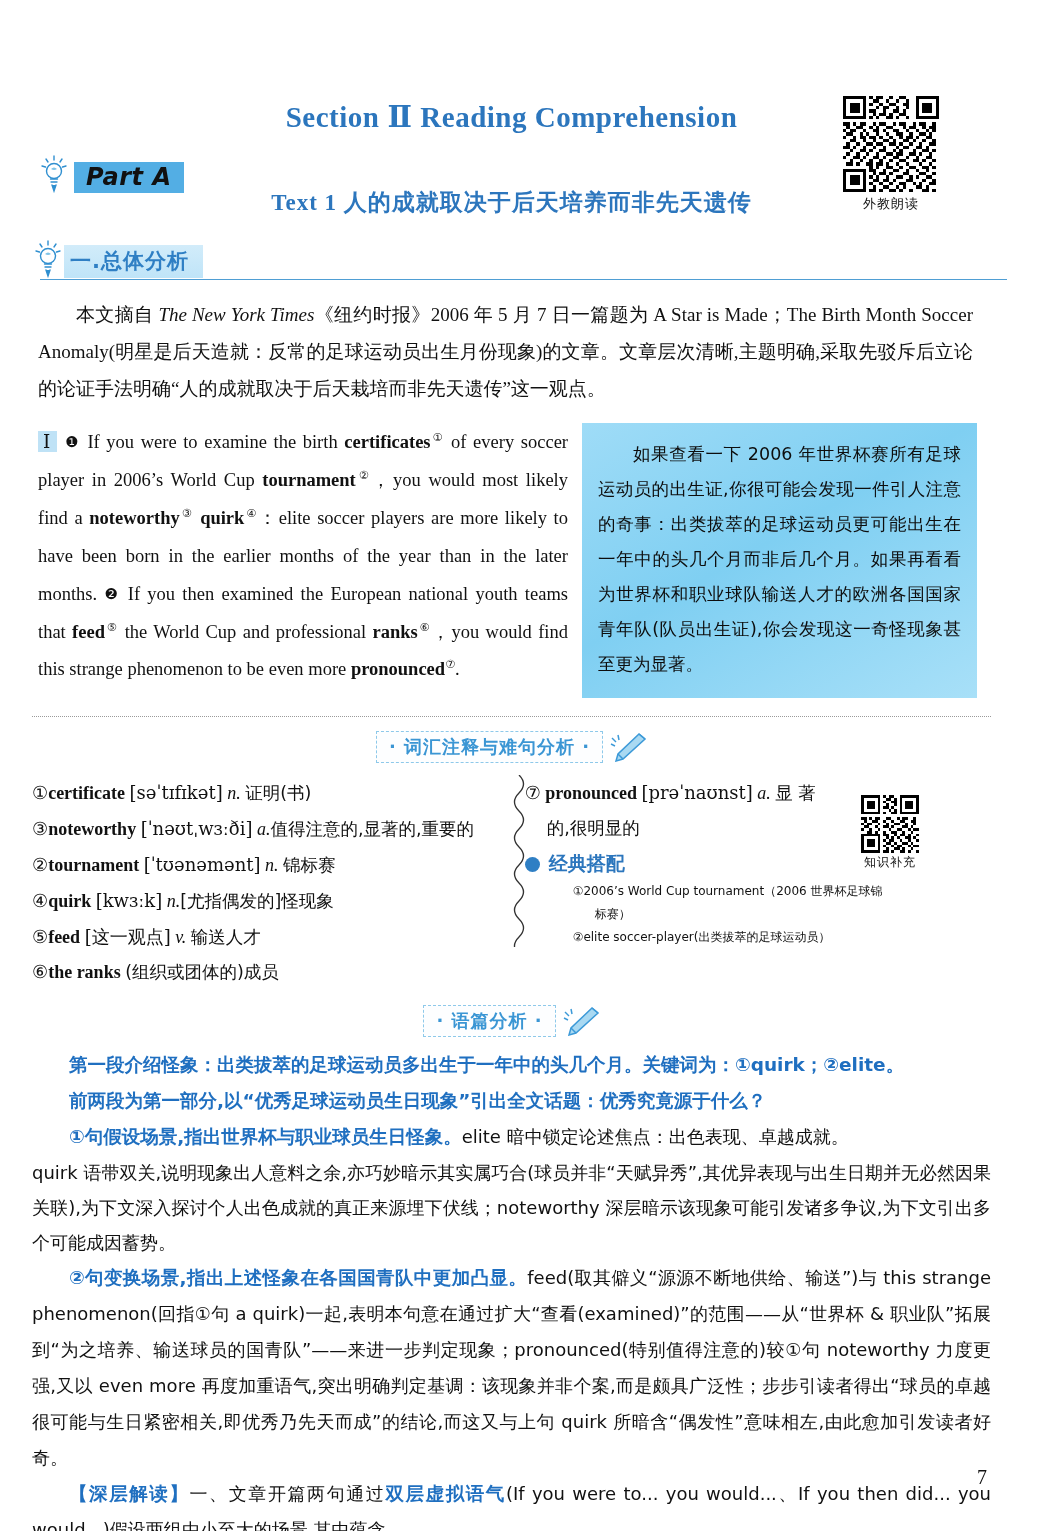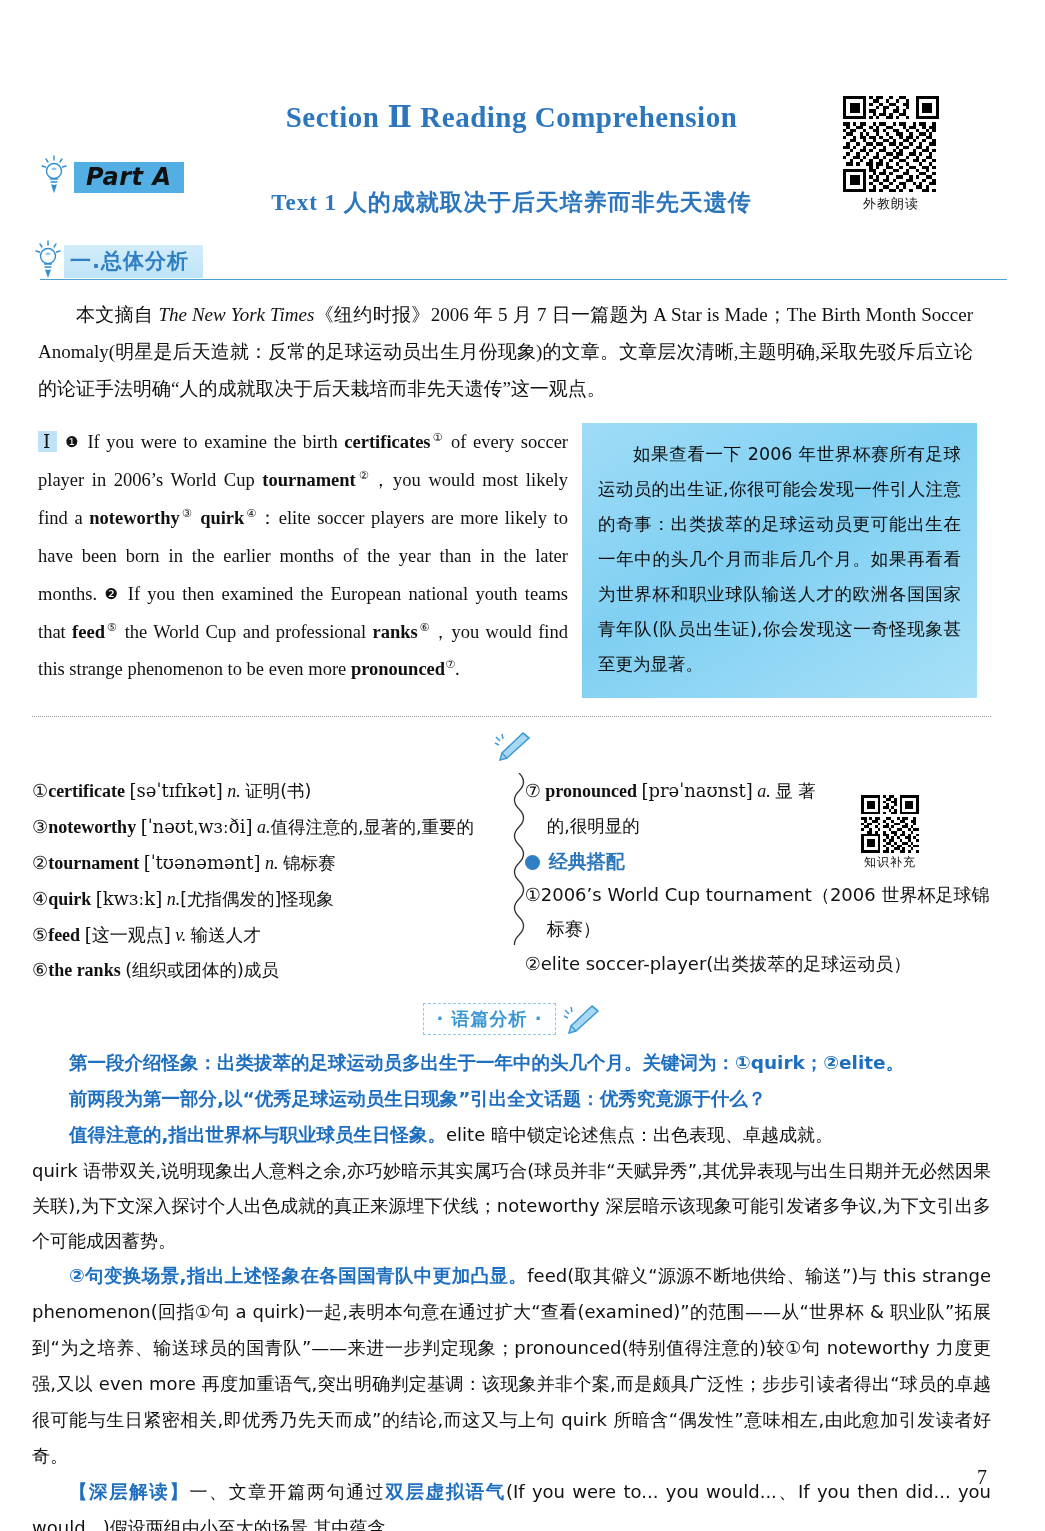--- a/index.html
+++ b/index.html
@@ -222,21 +222,21 @@
     display: flex; align-items: center; gap: 9px;
     color: #2c76bd; font-weight: bold; font-size: 19px;
     font-family: "DejaVu Sans", sans-serif;
     margin: 5px 0 3px 0;
   }
   .blue-dot {
     width: 15px; height: 15px; border-radius: 50%;
     background: #2f7fc4; display:inline-block;
   }
   .collo-item {
-    font-size: 18px; line-height: 1.9;
+    font-size: 12px; line-height: 1.9; margin-left: 48px;
   }
   .collo-item .zh { font-family: "DejaVu Sans", sans-serif; }
   .indent-2 { padding-left: 22px; }
 
   
   .analysis {
     margin: 10px 32px 0 32px;
     font-size: 18.5px;
     line-height: 1.95;
     text-align: justify;
@@ -539,20 +539,21 @@
   <div class="passage-wrap">
     <div class="passage">
       <span class="para-mark">Ⅰ</span><span class="sent-num">❶</span>&nbsp;<span>If you were to examine the birth </span><span class="bd">certificates</span><span class="sup">①</span><span> of every soccer player in 2006’s World Cup </span><span class="bd">tournament</span><span class="sup">②</span><span>，you would most likely find a </span><span class="bd">noteworthy</span><span class="sup">③</span><span> </span><span class="bd">quirk</span><span class="sup">④</span><span>：elite soccer players are more likely to have been born in the earlier months of the year than in the later months. </span><span class="sent-num">❷</span>&nbsp;<span>If you then examined the European national youth teams that </span><span class="bd">feed</span><span class="sup">⑤</span><span> the World Cup and professional </span><span class="bd">ranks</span><span class="sup">⑥</span><span>，you would find this strange phenomenon to be even more </span><span class="bd">pronounced</span><span class="sup">⑦</span><span>.</span>
     </div>
     <div class="trans-box">如果查看一下 2006 年世界杯赛所有足球运动员的出生证,你很可能会发现一件引人注意的奇事：出类拔萃的足球运动员更可能出生在一年中的头几个月而非后几个月。如果再看看为世界杯和职业球队输送人才的欧洲各国国家青年队(队员出生证),你会发现这一奇怪现象甚至更为显著。</div>
   </div>
 
   <div class="dot-div"></div>
 
   <div class="chip-row">
+    <div class="dash-chip">· 词汇注释与难句分析 ·</div>
     <svg class="pen" viewBox="0 0 38 30">
       <g stroke="#3d9ad8" stroke-width="1.5" fill="none">
         <path d="M30 2 L36 7 L14 27 L7 29 L9 22 Z" fill="#a9d9f2"></path>
         <path d="M30 2 L36 7"></path>
         <line x1="9" y1="22" x2="14" y2="27"></line>
         <line x1="2" y1="12" x2="6" y2="14"></line>
         <line x1="3" y1="6" x2="7" y2="10"></line>
         <line x1="9" y1="3" x2="10" y2="8"></line>
       </g>
     </svg>
@@ -705,21 +706,21 @@
         <line x1="2" y1="12" x2="6" y2="14"></line>
         <line x1="3" y1="6" x2="7" y2="10"></line>
         <line x1="9" y1="3" x2="10" y2="8"></line>
       </g>
     </svg>
   </div>
 
   <div class="analysis">
     <p class="ind2"><span class="blue">第一段介绍怪象：出类拔萃的足球运动员多出生于一年中的头几个月。关键词为：①quirk；②elite。</span></p>
     <p class="ind2"><span class="blue">前两段为第一部分,以“优秀足球运动员生日现象”引出全文话题：优秀究竟源于什么？</span></p>
-    <p class="ind2"><span class="blue">值得注意的,指出世界杯与职业球员生日怪象。</span><span class="zhtxt">elite 暗中锁定论述焦点：出色表现、卓越成就。</span></p>
+    <p class="ind2"><span class="blue">①句假设场景,指出世界杯与职业球员生日怪象。</span><span class="zhtxt">elite 暗中锁定论述焦点：出色表现、卓越成就。</span></p>
     <p class="zhtxt">quirk 语带双关,说明现象出人意料之余,亦巧妙暗示其实属巧合(球员并非“天赋异秀”,其优异表现与出生日期并无必然因果关联),为下文深入探讨个人出色成就的真正来源埋下伏线；noteworthy 深层暗示该现象可能引发诸多争议,为下文引出多个可能成因蓄势。</p>
     <p class="ind2"><span class="blue">②句变换场景,指出上述怪象在各国国青队中更加凸显。</span><span class="zhtxt">feed(取其僻义“源源不断地供给、输送”)与 this strange phenomenon(回指①句 a quirk)一起,表明本句意在通过扩大“查看(examined)”的范围——从“世界杯 &amp; 职业队”拓展到“为之培养、输送球员的国青队”——来进一步判定现象；pronounced(特别值得注意的)较①句 noteworthy 力度更强,又以 even more 再度加重语气,突出明确判定基调：该现象并非个案,而是颇具广泛性；步步引读者得出“球员的卓越很可能与生日紧密相关,即优秀乃先天而成”的结论,而这又与上句 quirk 所暗含“偶发性”意味相左,由此愈加引发读者好奇。</span></p>
     <p class="ind2"><span class="blue">【深层解读】</span><span class="zhtxt">一、文章开篇两句通过</span><span class="blue">双层虚拟语气</span><span class="zhtxt">(If you were to... you would...、If you then did... you would...)假设两组由小至大的场景,其中蕴含</span></p>
   </div>
 
   <div class="page-num">7</div>
 
 </div>
 
 </body></html>

